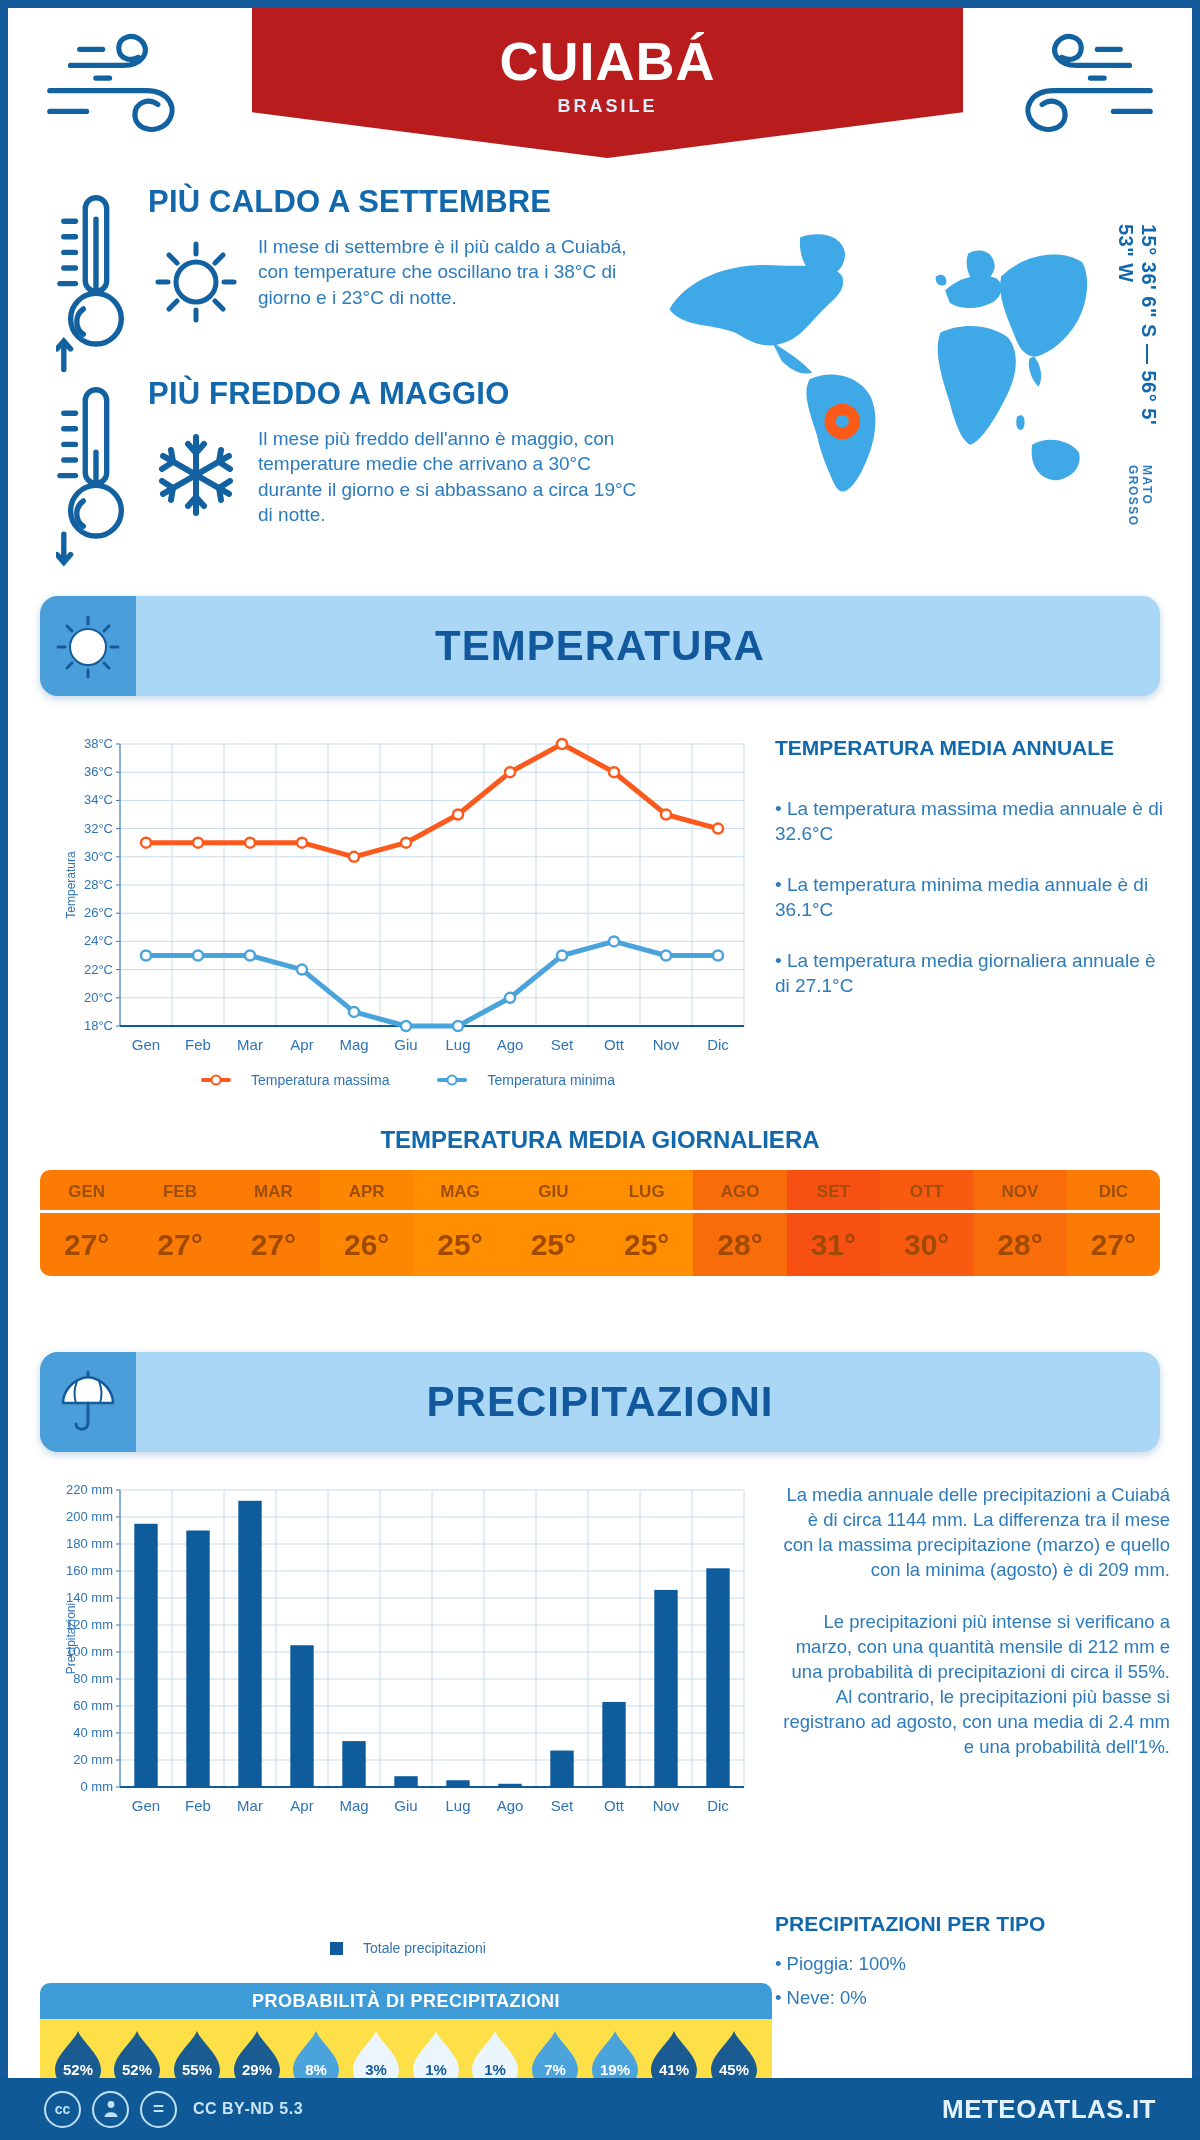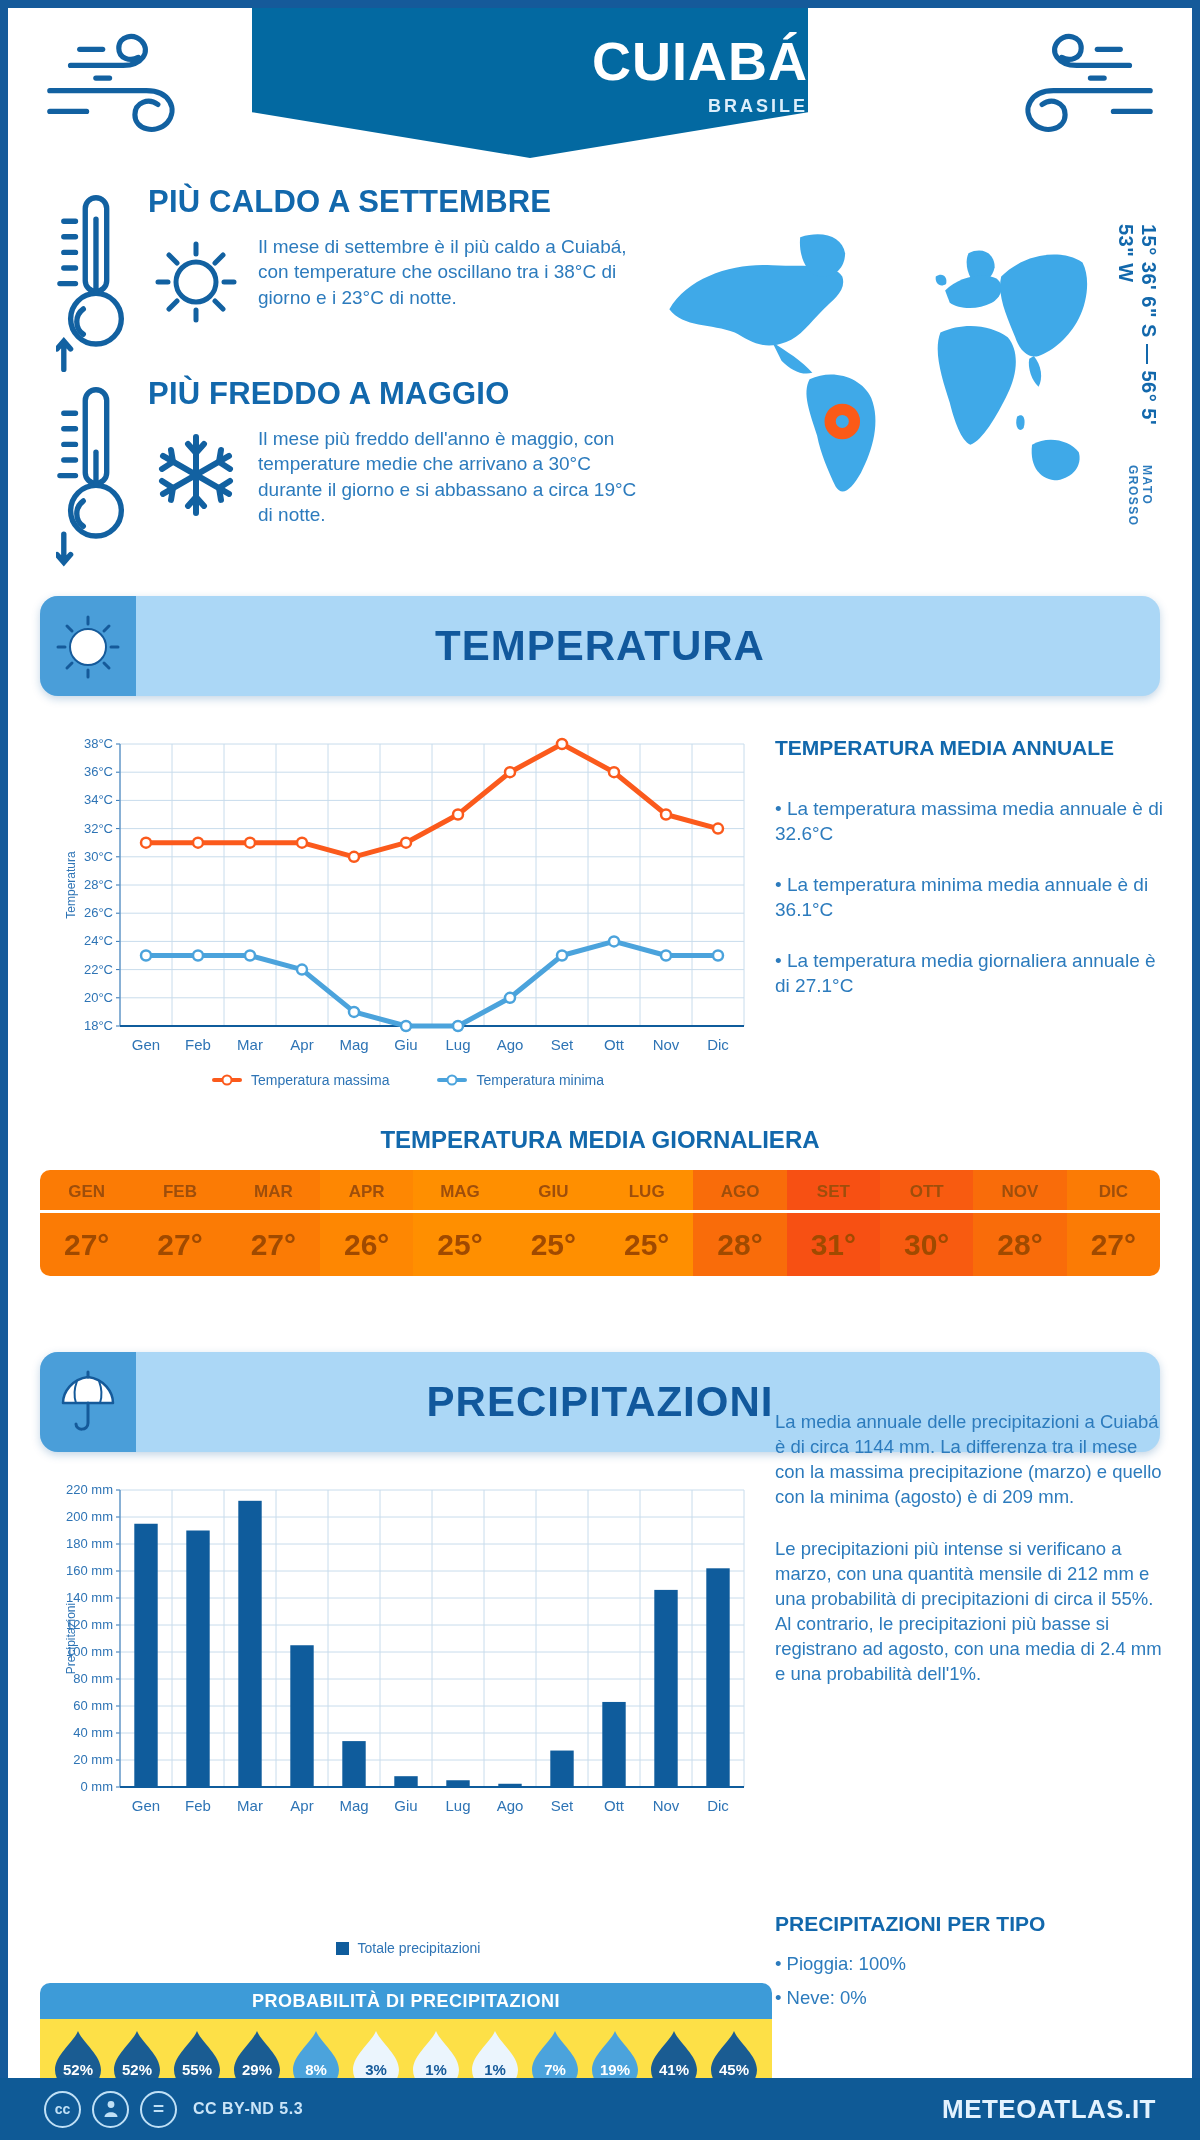--- a/index.html
+++ b/index.html
@@ -2,22 +2,22 @@
 <html><head>
 <meta charset="utf-8">
 <style>
   html,body{margin:0;padding:0;}
   body{width:1200px;height:2140px;position:relative;background:#fff;
        font-family:"Liberation Sans",sans-serif;overflow:hidden;}
   .abs{position:absolute;}
   .frame{position:absolute;inset:0;border:8px solid #155A9A;pointer-events:none;z-index:30;}
 
   
-  .banner{left:252px;top:0;width:556px;height:158px;background:#0369a1;z-index:5;
-          clip-path:polygon(0 0,100% 0,100% 71%,50% 100%,0 71%);text-align:right;color:#fff;}
+  .banner{left:252px;top:0;width:711px;height:158px;background:#b91c1c;z-index:5;
+          clip-path:polygon(0 0,100% 0,100% 71%,50% 100%,0 71%);text-align:center;color:#fff;}
   .banner h1{margin:30px 0 0;font-size:54px;letter-spacing:1px;}
   .banner .sub{margin-top:4px;font-size:18px;letter-spacing:3px;color:#DCEEfB;font-weight:bold;}
   .windicon{top:24px;width:165px;height:115px;}
   .wind-l{left:34px;}
   .wind-r{right:34px;transform:scaleX(-1);}
 
   
   .intro{width:600px;}
   .intro .trow{display:flex;}
   .intro .thermo{width:78px;flex:none;margin-top:6px;}
@@ -37,21 +37,21 @@
              box-shadow:0 3px 8px rgba(21,90,154,.25);}
   .secbanner .iconbox{position:absolute;left:0;top:0;bottom:0;width:96px;background:#4A9ED9;
                       border-radius:18px 0 0 18px;display:flex;align-items:center;justify-content:center;}
   .secbanner .sb-title{position:absolute;left:0;right:0;top:0;bottom:0;display:flex;align-items:center;
                        justify-content:center;font-size:42px;font-weight:bold;color:#11589C;letter-spacing:1px;}
 
   
   .chartmount{left:62px;}
   .legend{left:62px;width:692px;display:flex;justify-content:center;gap:48px;
           font-size:14px;color:#2E74B5;align-items:center;}
-  .lg-item{display:flex;align-items:center;gap:9px;}
+  .lg-item{display:flex;align-items:center;gap:20px;}
   .lg-line{display:inline-block;width:30px;height:4px;border-radius:2px;position:relative;}
   .lg-dot{position:absolute;left:50%;top:50%;transform:translate(-50%,-50%);width:7px;height:7px;
           background:#fff;border:2px solid;border-radius:50%;}
   .lg-sq{display:inline-block;width:13px;height:13px;}
 
   
   .rcol{left:775px;width:395px;}
   .col-title{font-size:21px;font-weight:bold;color:#1268AC;}
   .bullet{margin-top:26px;font-size:19px;line-height:1.32;color:#2C7BBD;}
   .par{font-size:18.5px;line-height:1.36;color:#2C7BBD;}
@@ -459,21 +459,21 @@
       <rect x="592.3" y="113.89999999999998" width="23.400000000000002" height="197.10000000000002" fill="#0F5C9C"></rect>
       <rect x="644.3" y="92.30000000000001" width="23.400000000000002" height="218.7" fill="#0F5C9C"></rect>
     </svg></div>
 <div class="abs legend" style="top:1940px;">
     <span class="lg-item">
       <span class="lg-sq" style="background: rgb(15, 92, 156);"></span>
       <span>Totale precipitazioni</span>
     </span>
   </div>
 
-<div class="abs rcol" style="top:1409px;">
+<div class="abs rcol" style="top:1482px;text-align:right;">
   <p class="par" style="margin:0;">La media annuale delle precipitazioni a Cuiabá è di circa 1144 mm. La differenza tra il mese con la massima precipitazione (marzo) e quello con la minima (agosto) è di 209 mm.</p>
   <p class="par">Le precipitazioni più intense si verificano a marzo, con una quantità mensile di 212 mm e una probabilità di precipitazioni di circa il 55%. Al contrario, le precipitazioni più basse si registrano ad agosto, con una media di 2.4 mm e una probabilità dell'1%.</p>
 </div>
 
 <div class="abs prob">
   <div class="prob-head">PROBABILITÀ DI PRECIPITAZIONI</div>
   <div class="prob-body">
       <div class="dcol">
         <svg viewBox="0 0 46 62" width="46" height="62">
           <path d="M23 2 C28 14 46 26 46 41 A23 21 0 0 1 0 41 C0 26 18 14 23 2 Z" fill="#1A5C92"></path>

